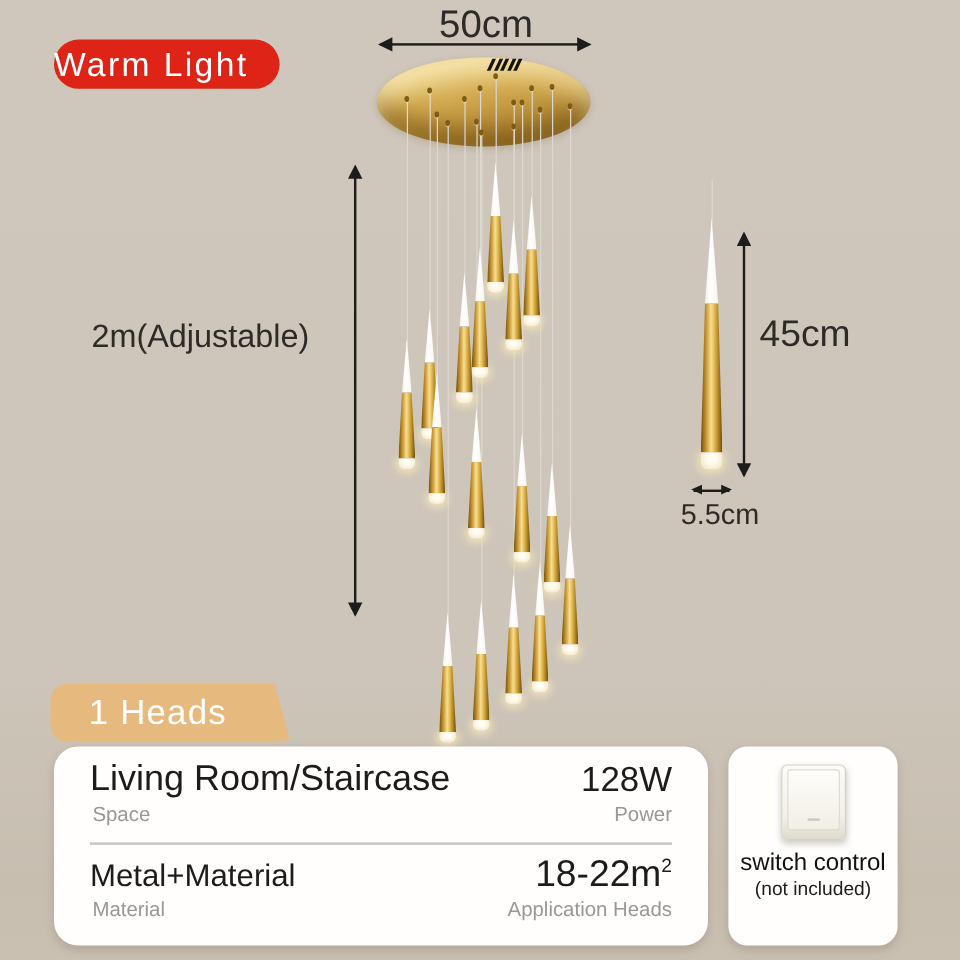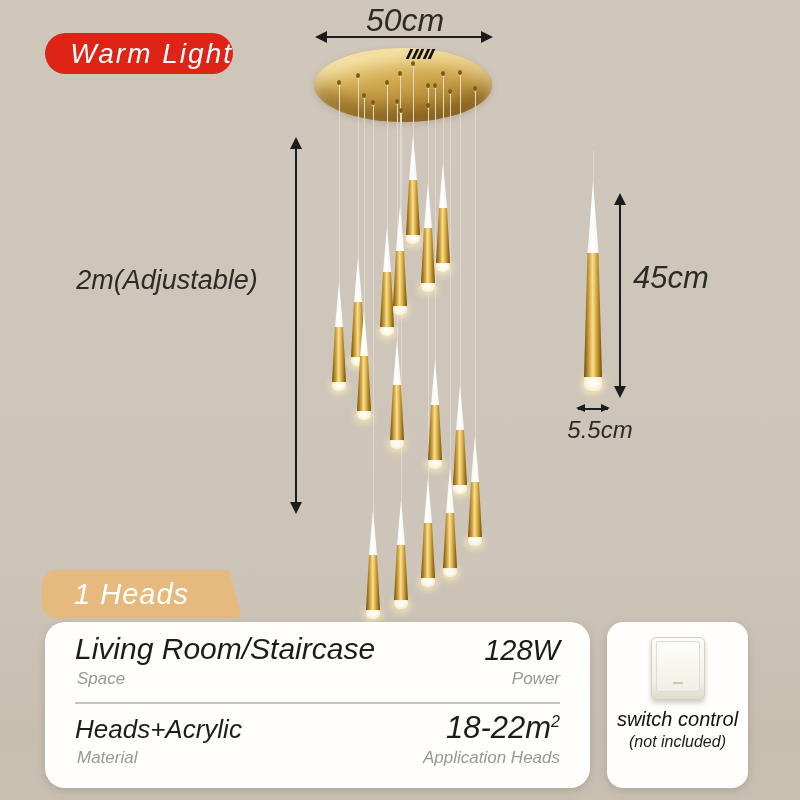--- a/index.html
+++ b/index.html
@@ -1,22 +1,22 @@
 <!DOCTYPE html>
 <html><head>
 <meta charset="utf-8">
 <style>
   html,body{margin:0;padding:0;}
   body{width:800px;height:800px;font-family:"Liberation Sans",sans-serif;-webkit-font-smoothing:antialiased;}
   .stage{position:relative;width:800px;height:800px;overflow:hidden;
-         background:linear-gradient(180deg,#cfc7bb 0%,#cdc5b9 70%,#c7beb0 92%,#c9c0b2 100%);font-style:italic;}
+         background:linear-gradient(180deg,#cfc7bb 0%,#cdc5b9 70%,#c7beb0 92%,#c9c0b2 100%);}
 
   
   .warm-badge{position:absolute;left:45px;top:33px;width:188px;height:41px;background:#de2416;
-              border-radius:21px;color:#fff;font-size:28px;text-align:right;line-height:42px;letter-spacing:2px;}
+              border-radius:21px;color:#fff;font-size:28px;text-align:left;line-height:42px;letter-spacing:2px;}
   .heads-badge{position:absolute;left:42px;top:570px;width:205px;height:48px;border-radius:14px;overflow:hidden;}
   .heads-badge::before{content:"";position:absolute;left:-20px;top:0;width:207px;height:48px;
               background:#e6b97e;transform:skewX(15deg);transform-origin:top left;}
   .heads-badge .txt{position:absolute;left:32px;top:0;line-height:49px;color:#fff;font-size:29px;letter-spacing:1px;}
 
   
   .dim{position:absolute;color:#2d2b28;}
   .lbl-50{left:330px;top:2px;width:150px;text-align:center;font-size:32px;}
   .lbl-2m{left:52px;top:265px;width:230px;text-align:center;font-size:27px;}
   .lbl-45{left:633px;top:260px;font-size:31px;}
@@ -249,21 +249,21 @@
   <div class="heads-badge">
     <span class="txt">1 Heads</span>
   </div>
 
   <div class="spec-panel">
     <div class="v sp-space-v">Living Room/Staircase</div>
     <div class="l sp-space-l">Space</div>
     <div class="v sp-power-v">128W</div>
     <div class="l sp-power-l">Power</div>
     <div class="sp-divider"></div>
-    <div class="v sp-mat-v">Heads+Acrylic</div>
+    <div class="v sp-mat-v">Metal+Material</div>
     <div class="l sp-mat-l">Material</div>
     <div class="v sp-area-v"><span>18-22m</span><sup>2</sup></div>
     <div class="l sp-area-l">Application Heads</div>
   </div>
 
   <div class="switch-panel">
     <div class="switch-graphic"></div>
     <div class="sw-line1">switch control</div>
     <div class="sw-line2">(not included)</div>
   </div>

